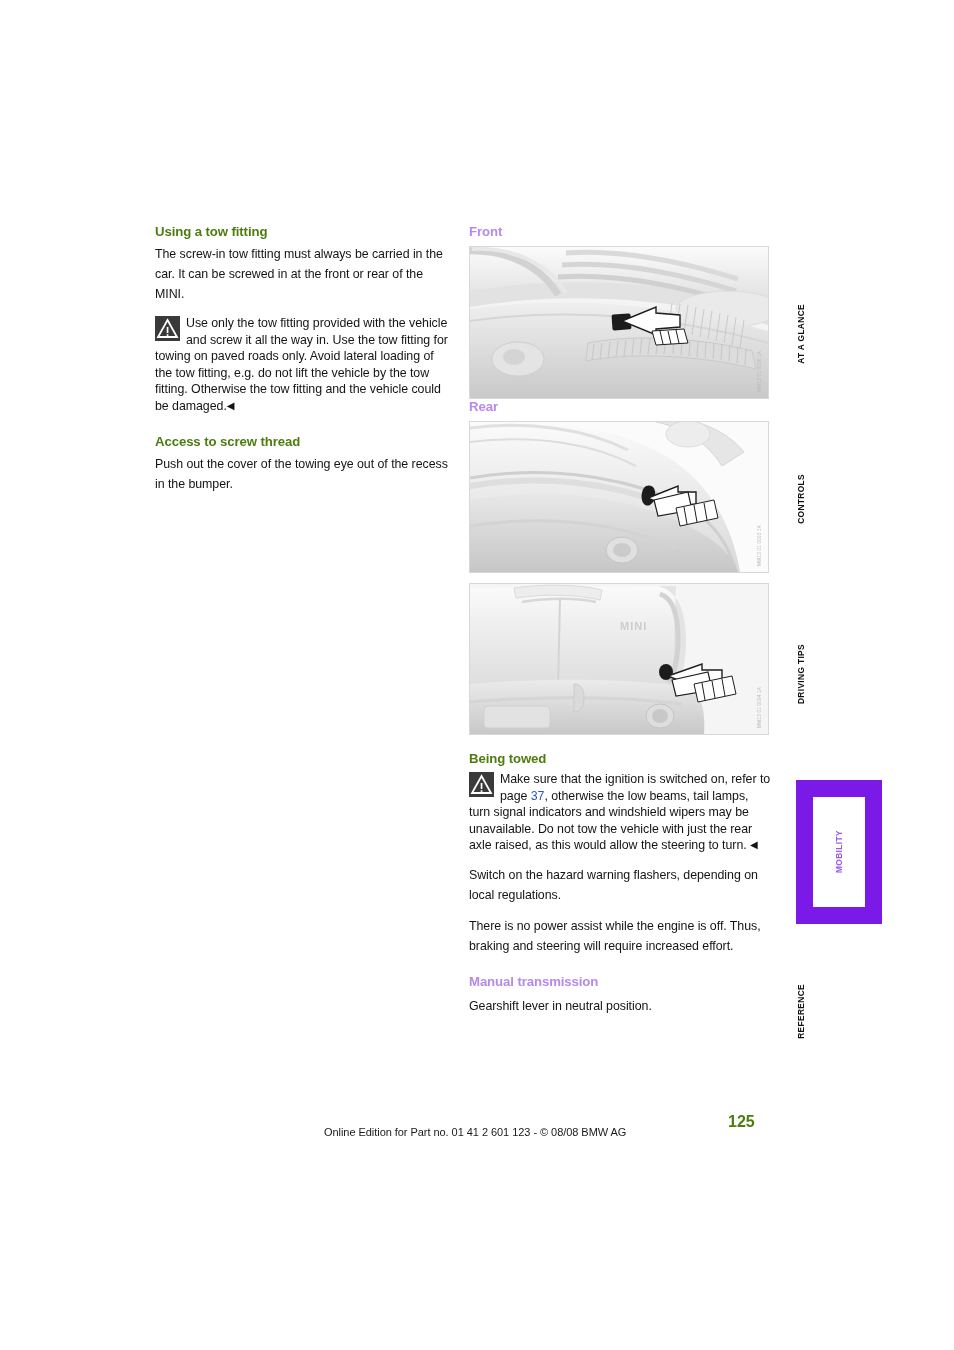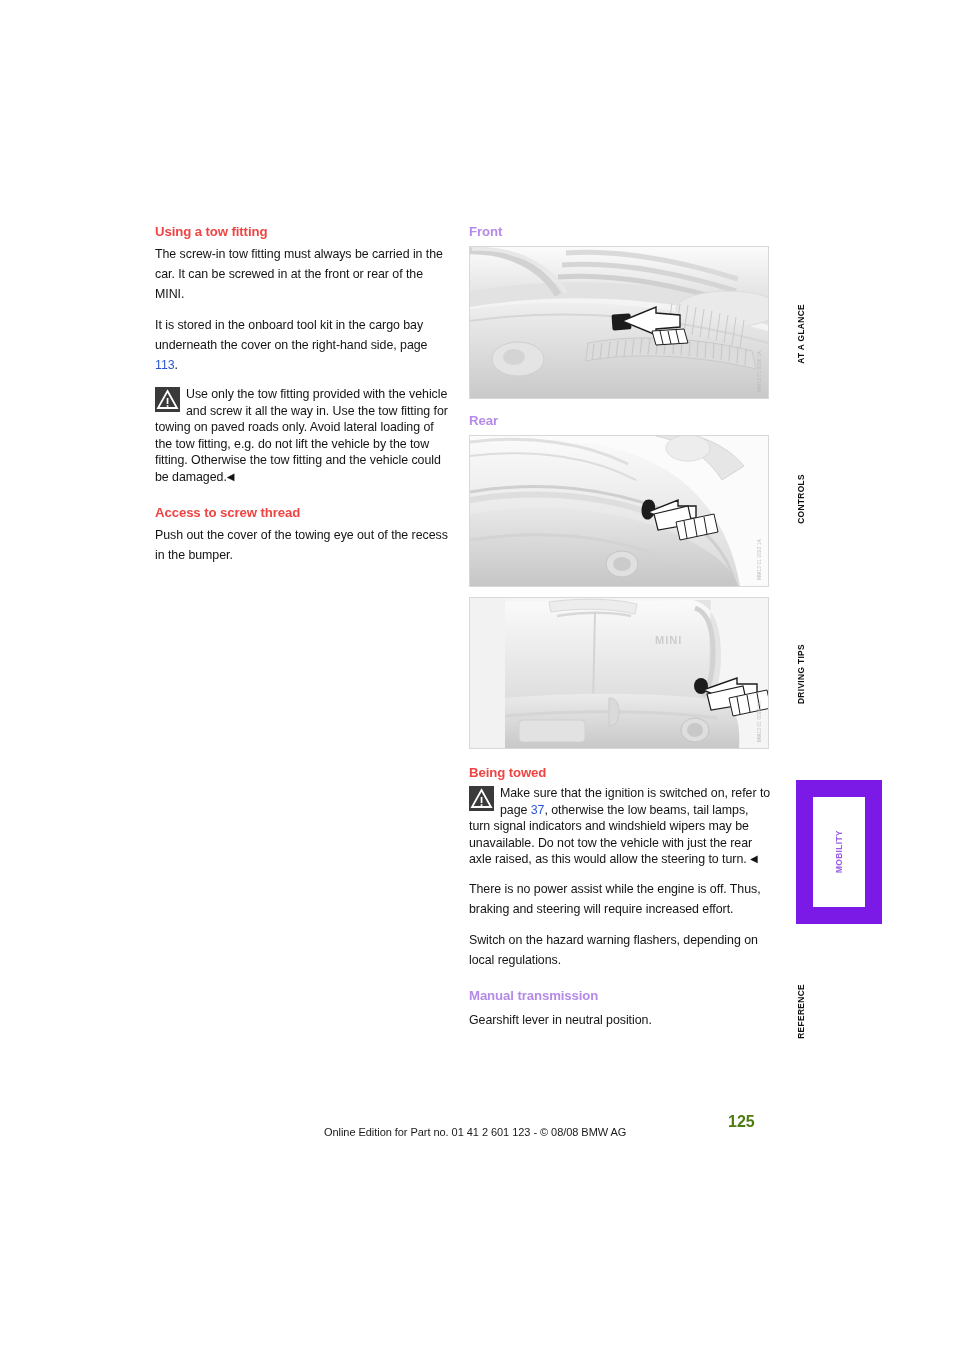--- a/index.html
+++ b/index.html
@@ -35,35 +35,35 @@
     position: absolute;
     left: 469px;
     top: 224px;
     width: 302px;
   }
 
   
   .h-bold {
     font-size: 13.2px;
     font-weight: bold;
-    color: #ef4444;
+    color: #4d7c0f;
     letter-spacing: -0.1px;
     margin: 0 0 4px 0;
     line-height: 16px;
   }
   .h-light {
     font-size: 13.2px;
     font-weight: bold;
     color: #b58ae8;
     letter-spacing: -0.1px;
     margin: 0 0 6px 0;
     line-height: 16px;
   }
   .h-bold.spaced { margin-top: 20px; }
-  .h-light.spaced { margin-top: 14px; }
+  .h-light.spaced { }
 
   
   p.body {
     font-size: 12.4px;
     line-height: 20px;
     margin: 0 0 11px 0;
     color: #141414;
     letter-spacing: -0.05px;
   }
   p.body:last-child { margin-bottom: 0; }
@@ -198,21 +198,20 @@
 <body>
 
 <div class="page">
 
   <div class="col-left">
 
     <div class="h-bold">Using a tow fitting</div>
 
     <p class="body">The screw-in tow fitting must always be carried in the car. It can be screwed in at the front or rear of the MINI.</p>
 
-    <p class="body"><span>It is stored in the onboard tool kit in the cargo bay underneath the cover on the right-hand side, page </span><span class="ref">113</span><span>.</span></p>
 
     <div class="warn-block">
       <span class="warn-icon">
         <svg width="25" height="25" viewBox="0 0 25 25">
           <polygon points="12.5,4 22,21 3,21" fill="none" stroke="#ffffff" stroke-width="1.8"></polygon>
           <rect x="11.7" y="11" width="1.7" height="6" fill="#ffffff"></rect>
           <rect x="11.7" y="18.2" width="1.7" height="1.7" fill="#ffffff"></rect>
         </svg>
       </span>
       <span>Use only the tow fitting provided with the vehicle and screw it all the way in. Use the tow fitting for towing on paved roads only. Avoid lateral loading of the tow fitting, e.g. do not lift the vehicle by the tow fitting. Otherwise the tow fitting and the vehicle could be damaged.</span><span class="endmark">◀</span>
@@ -360,21 +359,21 @@
         </g>
         <g stroke="#1d1d1d" stroke-width="1">
           <line x1="214" y1="85" x2="217" y2="102"></line>
           <line x1="224" y1="83" x2="227" y2="100"></line>
           <line x1="234" y1="81" x2="237" y2="98"></line>
         </g>
       </svg>
       <span class="fig-code">MW13 01 0093 1A</span>
     </div>
 
-    <div class="figure fig-rear2" style="margin-top:10px;padding-left:35px;">
+    <div class="figure fig-rear2" style="margin-top:10px;">
       <svg width="298" height="150" viewBox="0 0 298 150">
         <defs>
           <linearGradient id="wA" x1="0" y1="0" x2="0" y2="1">
             <stop offset="0" stop-color="#fafafa"></stop>
               <stop offset="1" stop-color="#dcdcdc"></stop>
           </linearGradient>
           <linearGradient id="wB" x1="0" y1="0" x2="0" y2="1">
             <stop offset="0" stop-color="#ebebeb"></stop>
               <stop offset="1" stop-color="#c8c8c8"></stop>
           </linearGradient>
@@ -425,23 +424,23 @@
     <div class="warn-block">
       <span class="warn-icon">
         <svg width="25" height="25" viewBox="0 0 25 25">
           <polygon points="12.5,4 22,21 3,21" fill="none" stroke="#ffffff" stroke-width="1.8"></polygon>
           <rect x="11.7" y="11" width="1.7" height="6" fill="#ffffff"></rect>
           <rect x="11.7" y="18.2" width="1.7" height="1.7" fill="#ffffff"></rect>
         </svg>
       </span><span>Make sure that the ignition is switched on, refer to page </span><span class="ref">37</span><span>, otherwise the low beams, tail lamps, turn signal indicators and windshield wipers may be unavailable. Do not tow the vehicle with just the rear axle raised, as this would allow the steering to turn. </span><span class="endmark">◀</span>
     </div>
 
+    <p class="body">Switch on the hazard warning flashers, depending on local regulations.</p>
+
     <p class="body">There is no power assist while the engine is off. Thus, braking and steering will require increased effort.</p>
-
-    <p class="body">Switch on the hazard warning flashers, depending on local regulations.</p>
 
     <div class="h-light" style="margin-top:18px;">Manual transmission</div>
 
     <p class="body">Gearshift lever in neutral position.</p>
   </div>
 
   <div class="tab-rail">
 
     <div class="tab" style="top:80px;">
       <span class="tab-inner">AT A GLANCE</span>

